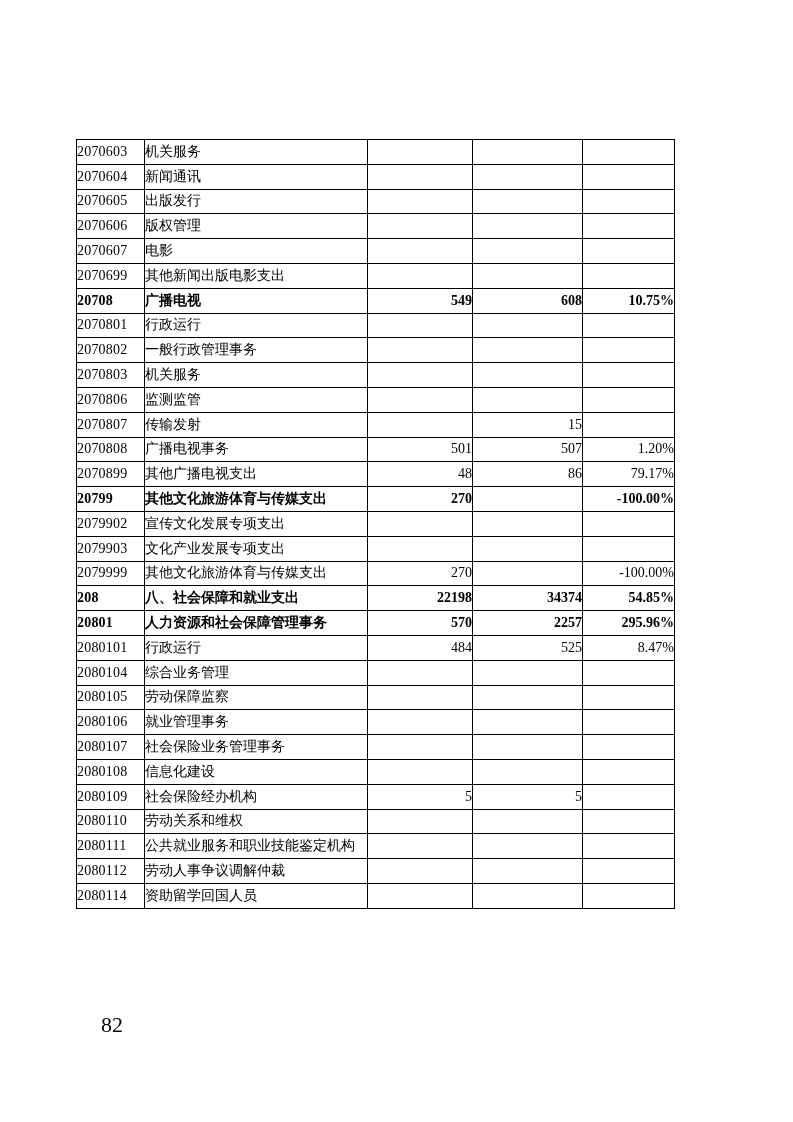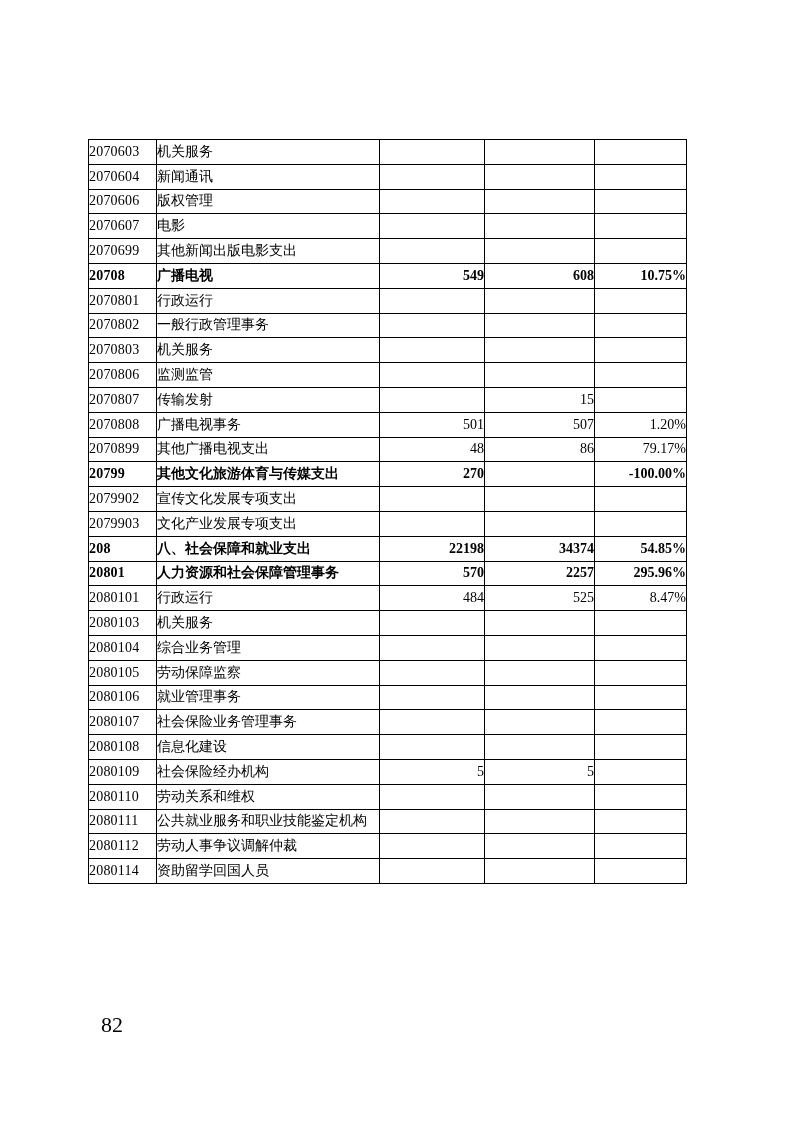--- a/index.html
+++ b/index.html
@@ -11,21 +11,21 @@
     position: relative;
     width: 793px;
     height: 1122px;
     background: #ffffff;
     overflow: hidden;
     font-family: "Liberation Serif", "DejaVu Serif", serif;
     color: #000000;
   }
   table.budget {
     position: absolute;
-    left: 88px;
+    left: 76px;
     top: 139px;
     width: 598px;
     border-collapse: collapse;
     table-layout: fixed;
   }
   table.budget td {
     border: 1px solid #000000;
     height: 23.8px; 
     font-size: 14px;
     line-height: 1;
@@ -82,20 +82,27 @@
     </tr>
 
     <tr>
       <td class="c-code">2070604</td>
       <td class="c-name">新闻通讯</td>
       <td class="c-num"></td>
       <td class="c-num"></td>
       <td class="c-num"></td>
     </tr>
 
+    <tr>
+      <td class="c-code">2070605</td>
+      <td class="c-name">出版发行</td>
+      <td class="c-num"></td>
+      <td class="c-num"></td>
+      <td class="c-num"></td>
+    </tr>
 
     <tr>
       <td class="c-code">2070606</td>
       <td class="c-name">版权管理</td>
       <td class="c-num"></td>
       <td class="c-num"></td>
       <td class="c-num"></td>
     </tr>
 
     <tr>
@@ -195,20 +202,27 @@
     </tr>
 
     <tr>
       <td class="c-code">2079903</td>
       <td class="c-name">文化产业发展专项支出</td>
       <td class="c-num"></td>
       <td class="c-num"></td>
       <td class="c-num"></td>
     </tr>
 
+    <tr>
+      <td class="c-code">2079999</td>
+      <td class="c-name">其他文化旅游体育与传媒支出</td>
+      <td class="c-num">270</td>
+      <td class="c-num"></td>
+      <td class="c-num">-100.00%</td>
+    </tr>
 
     <tr class="bold">
       <td class="c-code">208</td>
       <td class="c-name">八、社会保障和就业支出</td>
       <td class="c-num">22198</td>
       <td class="c-num">34374</td>
       <td class="c-num">54.85%</td>
     </tr>
 
     <tr class="bold">
@@ -221,27 +235,20 @@
 
     <tr>
       <td class="c-code">2080101</td>
       <td class="c-name">行政运行</td>
       <td class="c-num">484</td>
       <td class="c-num">525</td>
       <td class="c-num">8.47%</td>
     </tr>
 
 
-    <tr>
-      <td class="c-code">2080103</td>
-      <td class="c-name">机关服务</td>
-      <td class="c-num"></td>
-      <td class="c-num"></td>
-      <td class="c-num"></td>
-    </tr>
 
     <tr>
       <td class="c-code">2080104</td>
       <td class="c-name">综合业务管理</td>
       <td class="c-num"></td>
       <td class="c-num"></td>
       <td class="c-num"></td>
     </tr>
 
     <tr>

